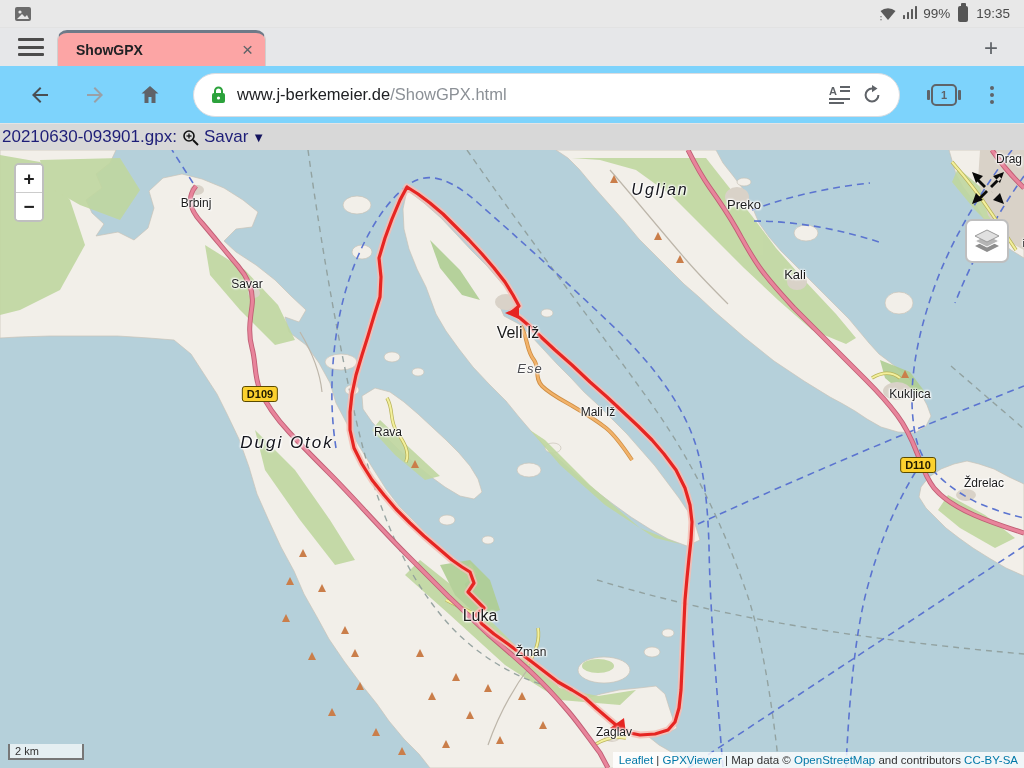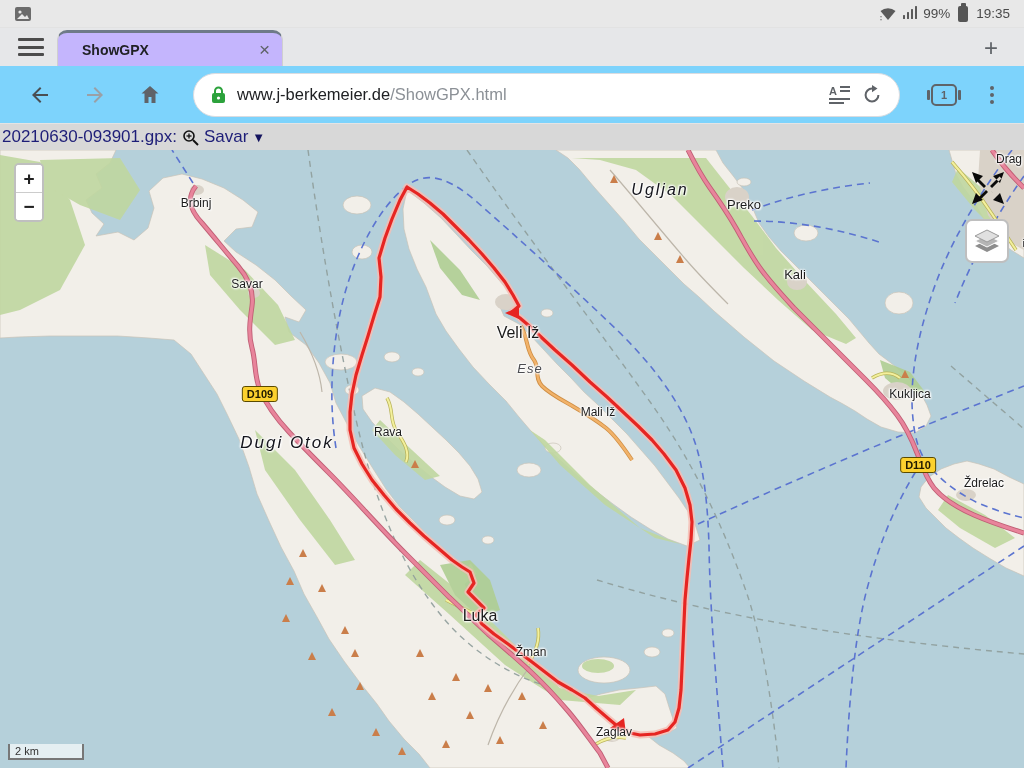--- a/index.html
+++ b/index.html
@@ -14,23 +14,23 @@
   .sig-bars{display:flex;align-items:flex-end;gap:1.5px;height:13px;}
   .sig-bars i{display:block;width:2.5px;background:#5a5a5a;border-radius:0.5px;}
   .battery{width:10px;height:16px;border-radius:2px;background:#555;position:relative;margin:0 2px;}
   .battery::before{content:"";position:absolute;top:-3px;left:2.5px;width:5px;height:3px;background:#555;border-radius:1px 1px 0 0;}
 
   
   .tab-strip{height:38px;background:#e6e7e9;display:flex;align-items:flex-end;position:relative;}
   .hamburger{position:absolute;left:18px;top:10px;width:26px;height:18px;display:flex;
     flex-direction:column;justify-content:space-between;cursor:pointer;}
   .hamburger i{display:block;height:3px;background:#4c4c4c;border-radius:1px;}
-  .tab{margin-left:57px;width:226px;height:36px;background:#c4b5fd;border-radius:10px 10px 0 0;
+  .tab{margin-left:57px;width:209px;height:36px;background:#fca5a5;border-radius:10px 10px 0 0;
     border-top:3px solid #6e7a88;border-left:1px solid #cfcfcf;border-right:1px solid #cfcfcf;
-    display:flex;align-items:center;padding:0 12px 0 24px;}
+    display:flex;align-items:center;padding:0 12px 0 18px;}
   .tab-title{font-size:14px;color:#202124;font-weight:bold;flex:1;}
   .tab-close{color:#5f6368;font-size:19px;line-height:1;cursor:pointer;}
   .new-tab{position:absolute;right:26px;top:8px;font-size:24px;color:#5f6368;cursor:pointer;line-height:1;}
 
   
   .toolbar{height:58px;background:#7dd3fc;display:flex;align-items:center;padding:0 28px;
     gap:31px;border-bottom:1px solid #e4e4e4;}
   .nav-ico{width:24px;height:24px;flex:0 0 auto;cursor:pointer;}
   .url-pill{flex:1;max-width:770px;height:44px;border:1.5px solid #dadce0;border-radius:22px;
     display:flex;align-items:center;padding:0 16px;gap:10px;background:#fff;}
@@ -384,13 +384,23 @@
       <path d="M14,12 L26,18 L14,24 L2,18 Z" fill="#8d8d8d"></path>
       <path d="M14,7 L26,13 L14,19 L2,13 Z" fill="#b5b5b5" stroke="#fff" stroke-width="1"></path>
       <path d="M14,2 L26,8 L14,14 L2,8 Z" fill="#e0e0e0" stroke="#9a9a9a" stroke-width="1"></path>
     </svg>
   </div>
 
   <div class="scale-ctrl">
     <span>2 km</span>
   </div>
 
+  <div class="attribution">
+    <a>Leaflet</a>
+    <span>|</span>
+    <a>GPXViewer</a>
+    <span>|</span>
+    <span>Map data ©</span>
+    <a>OpenStreetMap</a>
+    <span>and contributors</span>
+    <a>CC-BY-SA</a>
+  </div>
 </div>
 
 </body></html>

